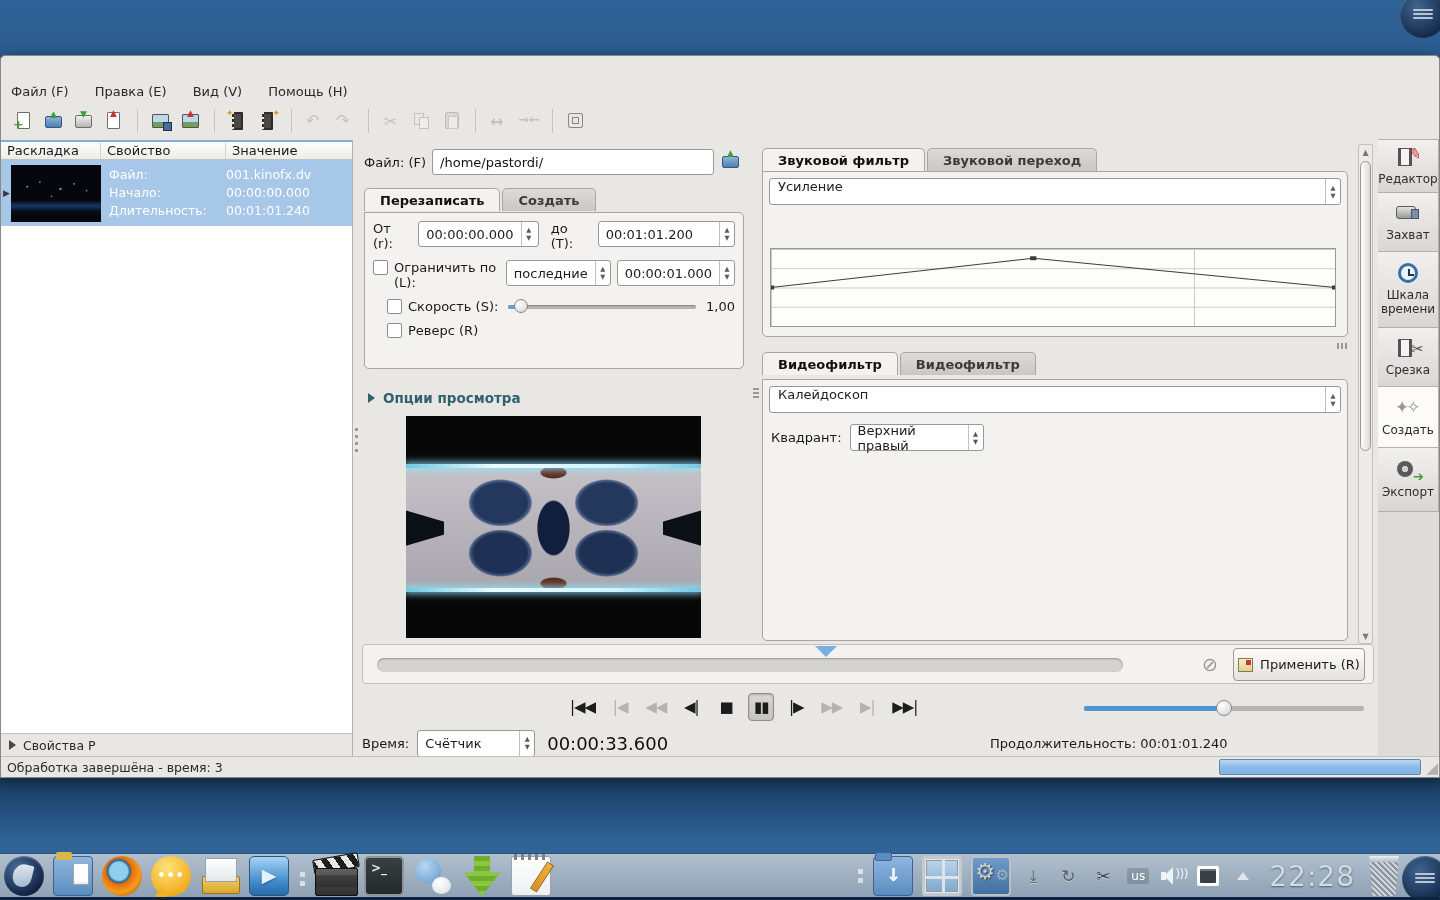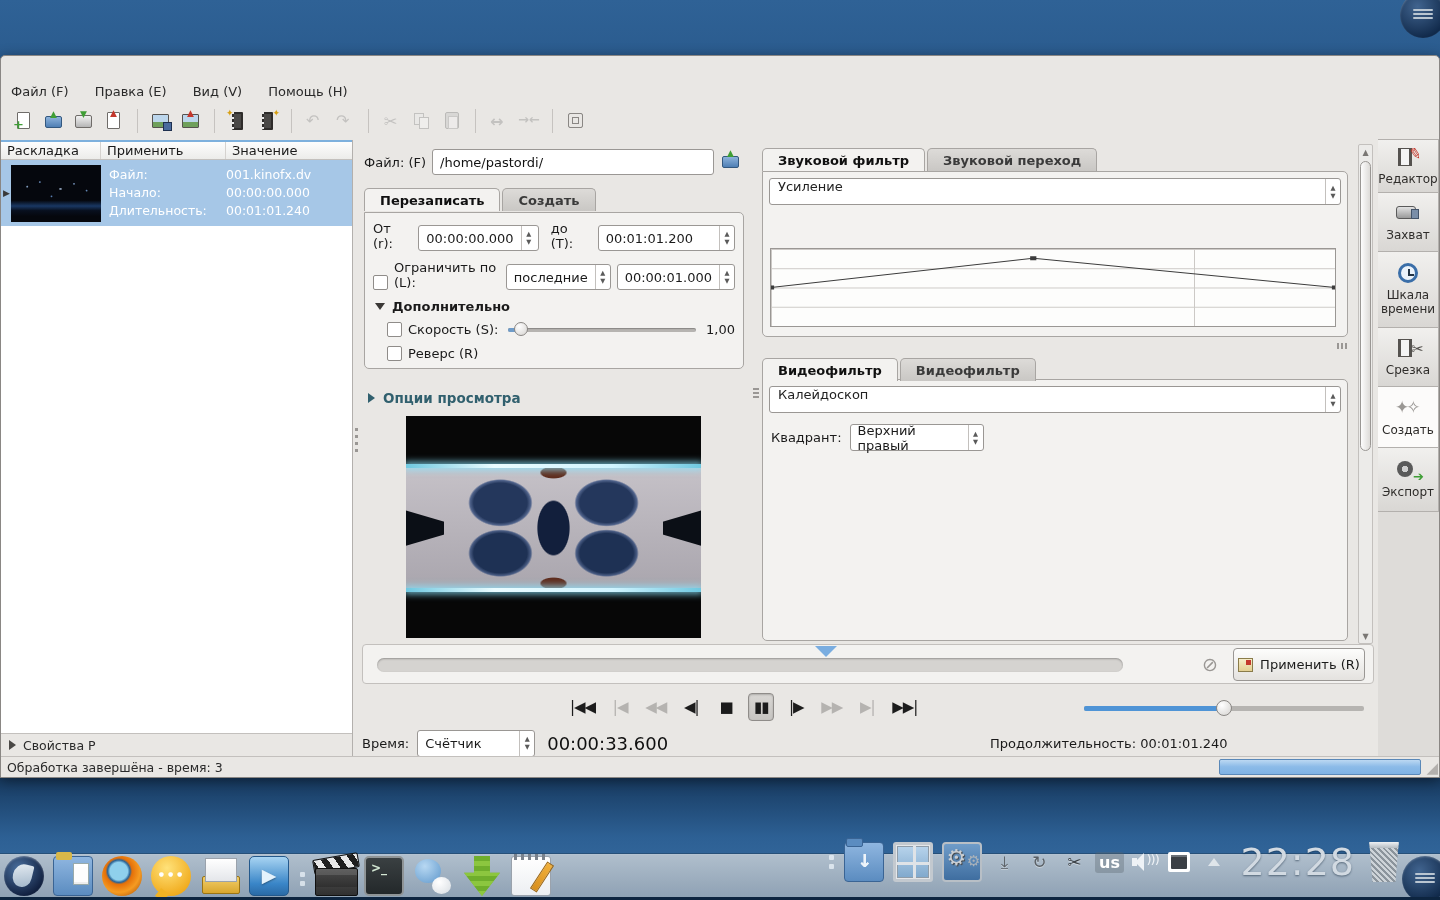--- a/index.html
+++ b/index.html
@@ -82,21 +82,21 @@
   .tinput{background:#fff;border:1px solid #9a9794;border-radius:3px;height:26px;display:flex;align-items:center;padding:0 7px;font-size:13px;color:#111}
   .file-input{flex:1}
   .mini-folder-btn{width:24px;height:22px;position:relative;cursor:pointer}
   .tabs{display:flex;position:relative;z-index:2}
   .tab{border:1px solid #a8a5a2;border-bottom:none;border-radius:5px 5px 0 0;padding:4px 15px 3px;font-weight:bold;color:#3a3a3a;
     background:linear-gradient(#dddbd8,#c9c7c4);cursor:pointer;margin-right:2px;font-size:13px}
   .tab.active{background:#f3f2f0;color:#101010;position:relative;top:0}
   .frame{border:1px solid #a8a5a2;border-radius:0 5px 5px 5px;background:#f3f2f0}
   .ctabs{position:absolute;left:4px;top:48px}
   .cframe{position:absolute;left:4px;top:72px;right:8px;height:157px;padding:8px 8px 0 8px}
-  .fieldrow{display:flex;align-items:flex-end;gap:6px;margin-bottom:9px}
+  .fieldrow{display:flex;align-items:flex-start;gap:6px;margin-bottom:9px}
   .spinbox{background:#fff;border:1px solid #9a9794;border-radius:3px;height:26px;display:flex;align-items:center;font-size:13px}
   .spinbox .val{padding:0 7px}
   .spincol{width:15px;align-self:stretch;border-left:1px solid #c3c0bd;display:flex;flex-direction:column;align-items:center;justify-content:center;gap:1px;color:#5a5a5a;font-size:6.5px;cursor:pointer}
   .checkbox{width:15px;height:15px;background:#fff;border:1px solid #8f8c89;border-radius:2px;flex:none;cursor:pointer}
   .adv-label{display:flex;align-items:center;gap:7px;font-weight:bold;color:#1a1a1a;margin:4px 0 8px 2px}
   .slider{position:relative;height:15px;flex:1;margin:0 4px}
   .slider .track{position:absolute;left:0;right:0;top:6px;height:4px;background:#b6b4b1;border-radius:2px;box-shadow:inset 0 1px 1px rgba(0,0,0,.25)}
   .slider .fill{position:absolute;left:0;top:6px;height:4px;background:#6f9cc9;border-radius:2px}
   .slider .knob{position:absolute;top:0;width:14px;height:14px;border-radius:50%;border:1px solid #8a8784;background:radial-gradient(circle at 35% 30%,#fefefe,#d5d3d0)}
   .expander-line{position:absolute;left:8px;top:250px;display:flex;align-items:center;gap:8px;font-weight:bold;color:#31606e;font-size:13.5px}
@@ -124,21 +124,21 @@
   .atabs{position:absolute;left:2px;top:8px}
   .aframe{position:absolute;left:2px;top:31px;right:8px;height:166px;padding:6px}
   .combo{background:#fff;border:1px solid #9a9794;border-radius:3px;height:27px;display:flex;font-size:13px;cursor:pointer}
   .combo .val{flex:1;padding:0 8px;color:#222}
   .graph{position:absolute;left:7px;right:11px;top:76px;bottom:9px;background:#fdfdfc;border:1px solid #9a9794;
     background-image:linear-gradient(#ccc9c6 1px,transparent 1px),linear-gradient(90deg,#ccc9c6 1px,transparent 1px);
     background-size:25% 25%}
   .graph svg{position:absolute;inset:0;width:100%;height:100%}
   .hsplit{position:absolute;left:2px;right:8px;top:200px;height:10px;display:flex;align-items:center;justify-content:center}
   .hsplit .grip{width:10px;height:6px;background:repeating-linear-gradient(90deg,#9a9794 0 2px,transparent 2px 4px)}
-  .vtabs{position:absolute;left:2px;top:218px}
+  .vtabs{position:absolute;left:2px;top:212px}
   .vframe{position:absolute;left:2px;top:239px;right:8px;height:262px;padding:6px}
   .quadrow{display:flex;align-items:center;gap:8px;margin-top:11px;padding-left:2px}
   
   .vscroll{position:absolute;left:1357px;top:4px;width:15px;height:500px;background:#ecebe9;border:1px solid #c3c0bd;border-radius:2px;font-size:8px;color:#7a7774}
   .vscroll .up,.vscroll .dn{position:absolute;left:0;right:0;height:14px;display:flex;align-items:center;justify-content:center;cursor:pointer}
   .vscroll .up{top:0}.vscroll .dn{bottom:0}
   .vscroll .vthumb{position:absolute;left:1px;right:1px;top:16px;height:290px;border:1px solid #9a9794;border-radius:6px;background:linear-gradient(90deg,#fdfdfd,#dddbd8)}
   
   .sidebar{position:absolute;left:1377px;top:0;right:0;bottom:0;background:#dedcd9}
   .sbtn{border:1px solid #b3b0ad;border-left:none;background:linear-gradient(#f1f0ee,#d9d7d4);margin-top:-1px;
@@ -233,29 +233,29 @@
   .tb-ws{background:#e4e7ea;border:3px solid #c3c9cf;border-radius:3px}
   .tb-ws::before{content:"";position:absolute;inset:1px;background:
       linear-gradient(#b8d4ec,#7fa8cc);box-shadow:inset 0 0 0 1px #8f9ca8}
   .tb-ws::after{content:"";position:absolute;left:50%;top:0;bottom:0;width:3px;background:#dfe3e7;box-shadow:0 0 0 0 #fff, -9px 0 0 -7px transparent}
   .tb-ws i{position:absolute;left:0;right:0;top:50%;height:3px;background:#dfe3e7}
   .tb-ws b{position:absolute;top:0;bottom:0;left:50%;width:3px;background:#dfe3e7}
   .tb-gears{background:linear-gradient(#6f9cc9,#3f6ea0);border:2px solid #b8bfc6;border-radius:4px}
   .tb-gears::before{content:"⚙";position:absolute;left:2px;top:1px;font-size:22px;color:#c9ced3;text-shadow:1px 1px 1px #444}
   .tb-gears::after{content:"⚙";position:absolute;right:0px;top:8px;font-size:15px;color:#aab2ba}
   .tray-glyph{font-size:17px;color:#5a6066;text-shadow:0 1px 0 rgba(255,255,255,.4)}
-  .kbd{color:#fff;font-size:16px;font-weight:bold;background:rgba(90,100,110,.35);border-radius:3px;padding:1px 4px}
+  .kbd{color:#fff;font-size:12px;font-weight:normal;background:rgba(90,100,110,.35);border-radius:3px;padding:1px 4px}
   .spk{position:relative;width:26px;height:22px}
   .spk::before{content:"";position:absolute;left:1px;top:7px;width:5px;height:8px;background:#eef2f6}
   .spk::after{content:"";position:absolute;left:4px;top:2px;border-right:9px solid #eef2f6;border-top:9px solid transparent;border-bottom:9px solid transparent}
   .spk i{position:absolute;left:15px;top:1px;color:#eef2f6;font-style:normal;font-size:13px;letter-spacing:-1px}
   .scrn{width:22px;height:20px;background:#fff;border-radius:2px;position:relative}
   .scrn::after{content:"";position:absolute;inset:3px;background:#3a3f44;border-radius:1px;box-shadow:inset 0 2px 0 #6a7076}
   .tri-up-sm{width:0;height:0;border-bottom:8px solid #dfe5ea;border-left:6px solid transparent;border-right:6px solid transparent}
-  .clock{font-size:38px;color:#d2dae2;letter-spacing:1px;text-shadow:0 1px 2px rgba(10,30,50,.5);margin:12px 4px}
+  .clock{font-size:28px;color:#d2dae2;letter-spacing:1px;text-shadow:0 1px 2px rgba(10,30,50,.5);margin:0 4px}
   .trash{width:32px;height:40px;position:relative;clip-path:polygon(4% 0,96% 0,86% 100%,14% 100%);
     background:repeating-linear-gradient(45deg,#cdd3d8 0 2px,#8b949c 2px 4px),linear-gradient(#c8cdd2,#9aa2aa);border-radius:3px}
   .trash::before{content:"";position:absolute;left:0;right:0;top:0;height:6px;background:linear-gradient(#eef1f4,#b5bcc2);border-radius:2px}
   
   .bold{font-weight:bold}
 </style>
 </head>
 <body>
 
 <div class="screen">
@@ -370,21 +370,21 @@
             <i class="captic"></i>
           </span>
         </span>
     </div>
 
     <div class="content">
 
       <div class="left-panel">
         <div class="lp-header">
           <span class="lp-col" style="width:100px">Раскладка</span>
-          <span class="lp-col" style="width:125px">Применить</span>
+          <span class="lp-col" style="width:125px">Свойство</span>
           <span class="lp-col" style="flex:1;border-right:none">Значение</span>
         </div>
         <div class="lp-row">
           <span class="row-arrow">▶</span>
           <span class="thumb"></span>
           <span class="lp-props">
             <div>Файл:</div>
             <div>Начало:</div>
             <div>Длительность:</div>
           </span>
@@ -434,24 +434,20 @@
             <span>Ограничить по (L):</span>
             <span class="spinbox" style="width:112px">
                 <span class="val" style="flex:1">последние</span>
                 <span class="spincol">▲<br>▼</span>
               </span>
             <span class="spinbox" style="width:120px">
                 <span class="val" style="flex:1">00:00:01.000</span>
                 <span class="spincol">▲<br>▼</span>
               </span>
           </div>
-          <div class="adv-label">
-            <span class="tri-d"></span>
-            <span>Дополнительно</span>
-          </div>
           <div class="fieldrow" style="padding-left:14px">
             <span class="checkbox"></span>
             <span>Скорость (S):</span>
             <span class="slider">
               <span class="track"></span>
               <span class="fill" style="width:10px"></span>
               <span class="knob" style="left:6px"></span>
             </span>
             <span>1,00</span>
           </div>

